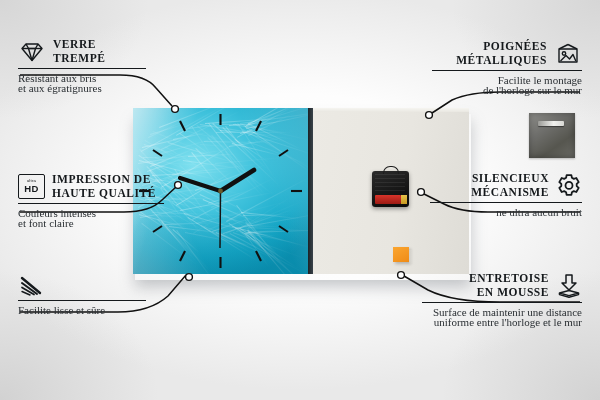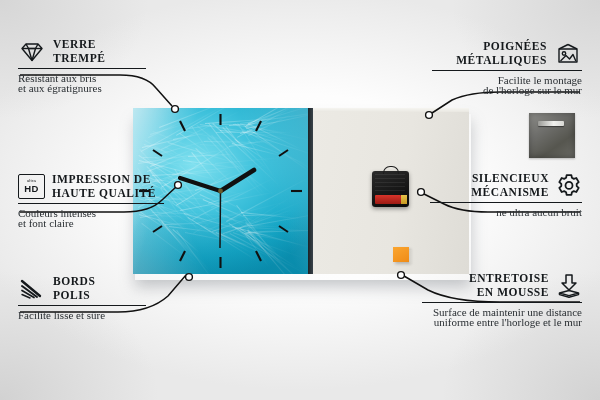--- a/index.html
+++ b/index.html
@@ -386,24 +386,20 @@
   <div class="callout left" style="left:18px;top:275px;width:150px;">
     <div class="title-row">
       <svg class="ico" width="28" height="22" viewBox="0 0 28 22">
         <g stroke="#15191c" stroke-linecap="round" fill="none">
           <path d="M4,3 L22,18" stroke-width="2.4"></path>
           <path d="M4,8 L19,19" stroke-width="2"></path>
           <path d="M4,12.5 L16,19.5" stroke-width="1.7"></path>
           <path d="M4,16.5 L12,20" stroke-width="1.4"></path>
         </g>
       </svg>
-      <div>
-        <div class="co-title">BORDS</div>
-        <div class="co-title">POLIS</div>
-      </div>
     </div>
     <div class="co-rule" style="width:128px;"></div>
     <div class="co-desc">Facilite lisse et sûre</div>
   </div>
 
   <div class="callout right" style="right:18px;top:40px;width:172px;">
     <div class="title-row">
       <div>
         <div class="co-title">POIGNÉES</div>
         <div class="co-title">MÉTALLIQUES</div>

